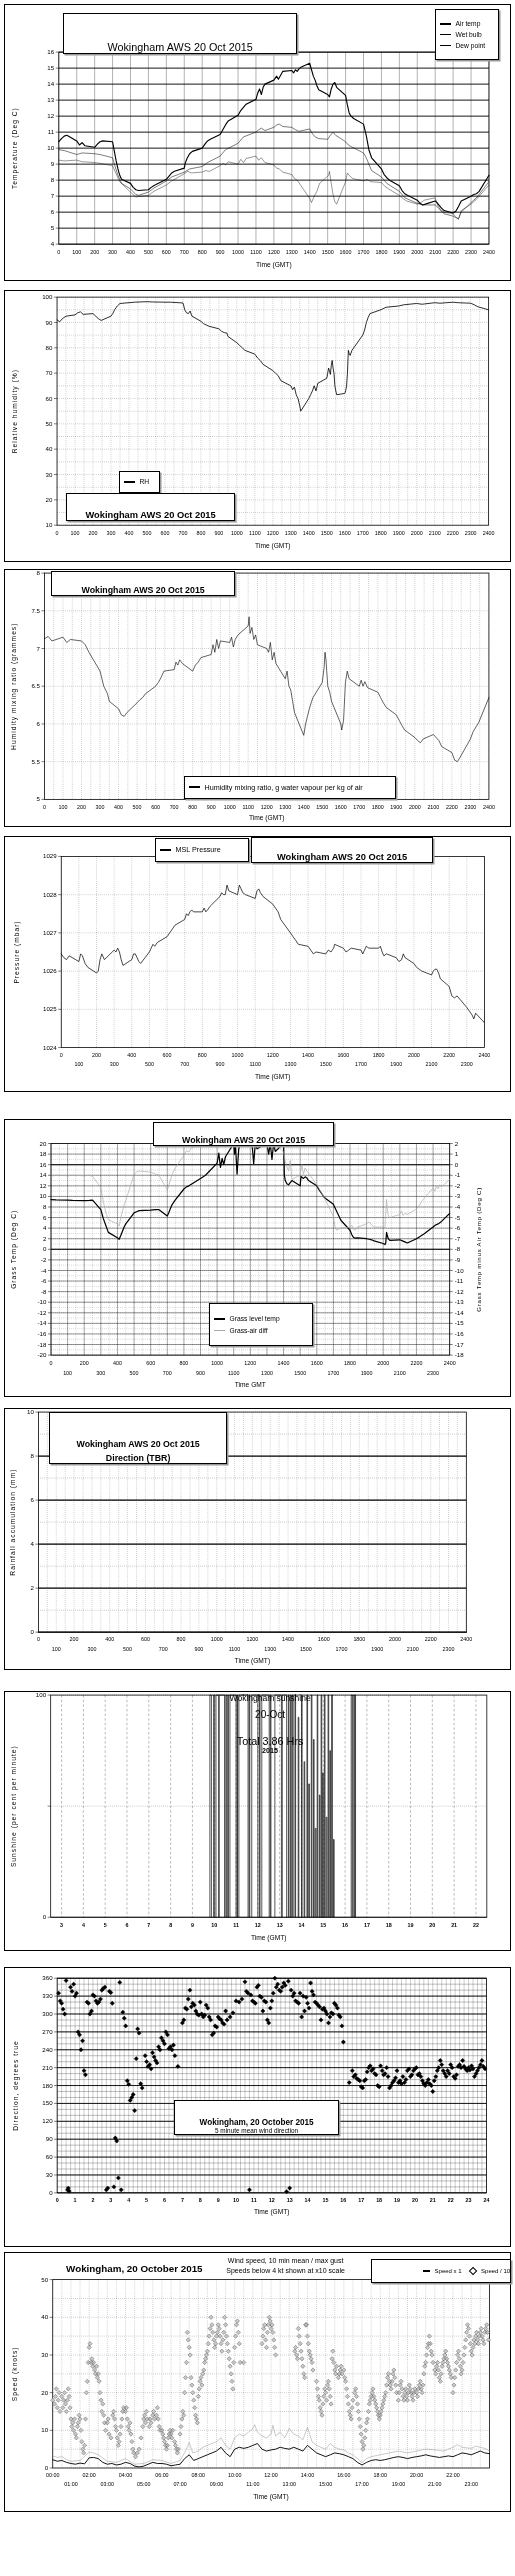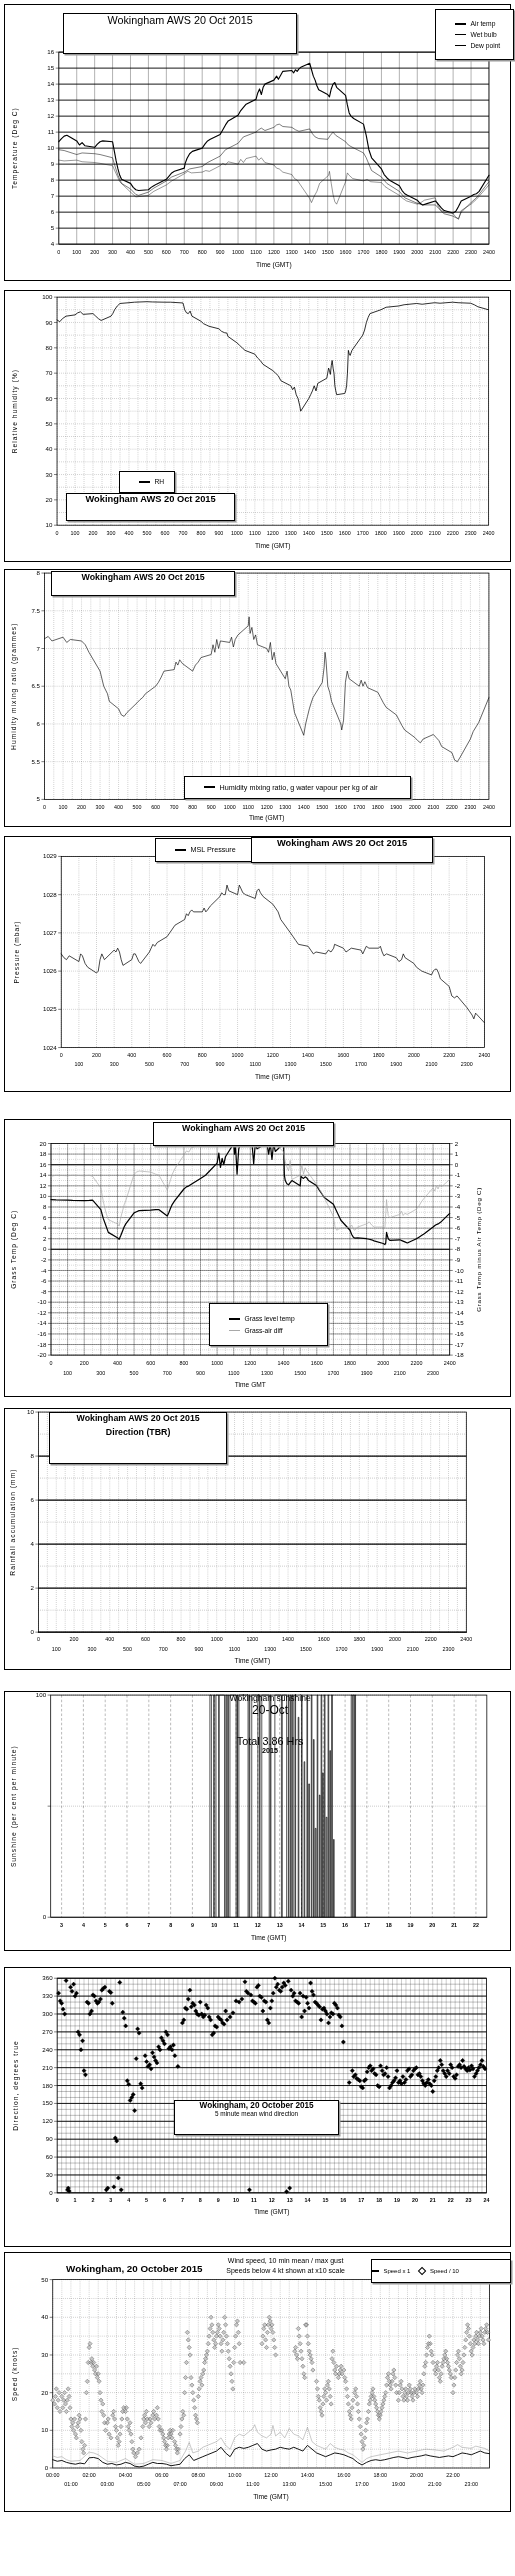--- a/index.html
+++ b/index.html
@@ -1,22 +1,22 @@
 <!DOCTYPE html>
 <html style="font-size:8.2px"><head>
 <meta charset="utf-8">
 <style>
   html,body{margin:0;padding:0;background:#fff;font-family:"Liberation Sans",sans-serif;color:#000;}
   #page{position:relative;width:515px;height:2576px;background:#fff;overflow:hidden;}
   .panel{position:absolute;background:#fff;border:0.8px solid #000;box-sizing:border-box;}
   .panel svg{position:absolute;left:0;top:0;width:100%;height:100%;}
   .obox{position:absolute;background:#fff;border:0.8px solid #000;box-shadow:1.5px 1.5px 0 #999;
-        display:flex;flex-direction:column;align-items:center;justify-content:flex-start;text-align:center;z-index:3;}
+        display:flex;flex-direction:column;align-items:center;justify-content:flex-end;text-align:center;z-index:3;}
   .plain{position:absolute;z-index:3;text-align:center;}
-  .lg-col{justify-content:center;align-items:flex-start;padding-left:19px;}
+  .lg-col{justify-content:center;align-items:flex-start;padding-left:4px;}
   .lg-row{flex-direction:row;gap:8.2px;}
   .entry{display:flex;align-items:center;margin:2.1px 0;white-space:nowrap;}
   .sw{display:inline-block;width:11.3px;height:0;margin-right:4.1px;flex:none;}
   .sw.th{border-top:2.1px solid #000;}
   .sw.tn{border-top:0.8px solid #000;}
   .sw.gy{border-top:1px solid #a8a8a8;}
   .sw.dm{width:4.1px;height:4.1px;border:0.8px solid #000;transform:rotate(45deg);background:#fff;margin-right:5.2px;}
   .t21{font-size:10.8px;} .t18{font-size:9.3px;font-weight:600;} .t17{font-size:8.8px;font-weight:600;}
   .t16{font-size:8.2px;font-weight:600;} .t14{font-size:7.2px;} .t13{font-size:6.7px;} .t12{font-size:6.4px;}
 </style>
@@ -906,21 +906,21 @@
         <text x="790.9" y="460" text-anchor="middle" font-size="10.5" fill="#000" style="font-family:'Liberation Sans',sans-serif;font-weight:bold;">19</text>
         <text x="833.5" y="460" text-anchor="middle" font-size="10.5" fill="#000" style="font-family:'Liberation Sans',sans-serif;font-weight:bold;">20</text>
         <text x="876.1" y="460" text-anchor="middle" font-size="10.5" fill="#000" style="font-family:'Liberation Sans',sans-serif;font-weight:bold;">21</text>
         <text x="918.6999999999999" y="460" text-anchor="middle" font-size="10.5" fill="#000" style="font-family:'Liberation Sans',sans-serif;font-weight:bold;">22</text>
         <text x="20" y="223" text-anchor="middle" font-size="13" fill="#000" style="font-family:'Liberation Sans',sans-serif;letter-spacing:2px;" transform="rotate(-90 20 223)">Sunshine (per cent per minute)</text>
         <text x="514" y="484" text-anchor="middle" font-size="13" fill="#000" style="font-family:'Liberation Sans',sans-serif;">Time (GMT)</text>
         <path d="M398.98 440L398.98 6L401.96199999999993 6L401.96199999999993 440M406.22200000000004 440L406.22200000000004 6L408.352 6L408.352 440M410.908 440L410.908 6L416.02 6L416.02 440M417.298 440L417.298 6L427.522 6L427.522 440M430.078 440L430.078 6L431.78200000000004 6L431.78200000000004 440M433.912 440L433.912 6L435.19 6L435.19 440M438.172 440L438.172 6L450.09999999999997 6L450.09999999999997 440M452.23 440L452.23 6L453.082 6L453.082 440M455.63800000000003 440L455.63800000000003 6L473.53000000000003 6L473.53000000000003 440M475.65999999999997 440L475.65999999999997 6L476.938 6L476.938 440M480.772 440L480.772 6L492.7 6L492.7 440M495.682 440L495.682 6L496.96 6L496.96 440M500.368 440L500.368 6L514.852 6L514.852 440M516.982 440L516.982 6L518.26 6L518.26 440M525.928 440L525.928 6L538.7080000000001 6L538.7080000000001 440M540.4119999999999 440L540.4119999999999 6L548.932 6L548.932 440M552.34 440L552.34 6L553.6179999999999 6L553.6179999999999 440M556.6 440L556.6 6L557.8779999999999 6L557.8779999999999 440M560.008 440L560.008 6L561.712 6L561.712 440M565.1199999999999 440L565.1199999999999 6L566.398 6L566.398 440M571.51 440L571.51 49.39999999999998L572.788 49.39999999999998L572.788 440M577.9 440L577.9 6L579.178 6L579.178 440M583.012 440L583.012 136.20000000000005L584.29 136.20000000000005L584.29 440M588.55 440L588.55 6L589.828 6L589.828 440M591.9580000000001 440L591.9580000000001 179.60000000000002L593.6619999999999 179.60000000000002L593.6619999999999 440M597.0699999999999 440L597.0699999999999 6L598.348 6L598.348 440M601.33 440L601.33 92.79999999999995L602.608 92.79999999999995L602.608 440M604.738 440L604.738 266.4L606.442 266.4L606.442 440M608.572 440L608.572 6L609.85 6L609.85 440M612.832 440L612.832 201.29999999999998L614.1099999999999 201.29999999999998L614.1099999999999 440M616.24 440L616.24 6L617.5179999999999 6L617.5179999999999 440M619.2220000000001 440L619.2220000000001 157.89999999999998L620.5 157.89999999999998L620.5 440M622.63 440L622.63 6L623.908 6L623.908 440M626.038 440L626.038 244.7L627.742 244.7L627.742 440M629.872 440L629.872 6L631.15 6L631.15 440M633.28 440L633.28 114.5L634.558 114.5L634.558 440M636.688 440L636.688 6L638.392 6L638.392 440M640.522 440L640.522 288.1L641.8000000000001 288.1L641.8000000000001 440M675.028 440L675.028 6L677.1579999999999 6L677.1579999999999 440M678.862 440L678.862 6L680.9920000000001 6L680.9920000000001 440M682.27 440L682.27 6L683.548 6L683.548 440" fill="none" stroke="#000" stroke-width="1.3"></path>
         <line x1="88" x2="940" y1="440" y2="440" stroke="#000" stroke-width="1.4"></line>
       </svg>
     <div class="plain" style="left:136px;top:1px;width:258px;font-size:8.5px;">Wokingham sunshine</div>
-    <div class="plain" style="left:136px;top:11px;width:258px;font-size:12px;">20-Oct</div>
+    <div class="plain" style="left:136px;top:17px;width:258px;font-size:10px;">20-Oct</div>
     <div class="plain" style="left:136px;top:42px;width:258px;font-size:7.2px;font-weight:700;margin-top:12px;">2015</div>
     <div class="plain" style="left:136px;top:43px;width:258px;font-size:10.8px;">Total 3.86 Hrs</div>
   </section>
 
   <section class="panel" style="left:4.1px;top:1967px;width:507px;height:280px;">
     <svg viewBox="0 0 984 544">
         <line x1="100" x2="100" y1="20" y2="440" stroke="#000" stroke-width="0.4"></line>
         <line x1="108.75" x2="108.75" y1="20" y2="440" stroke="#000" stroke-width="0.4"></line>
         <line x1="117.5" x2="117.5" y1="20" y2="440" stroke="#000" stroke-width="0.4"></line>
         <line x1="126.25" x2="126.25" y1="20" y2="440" stroke="#000" stroke-width="0.4"></line>

